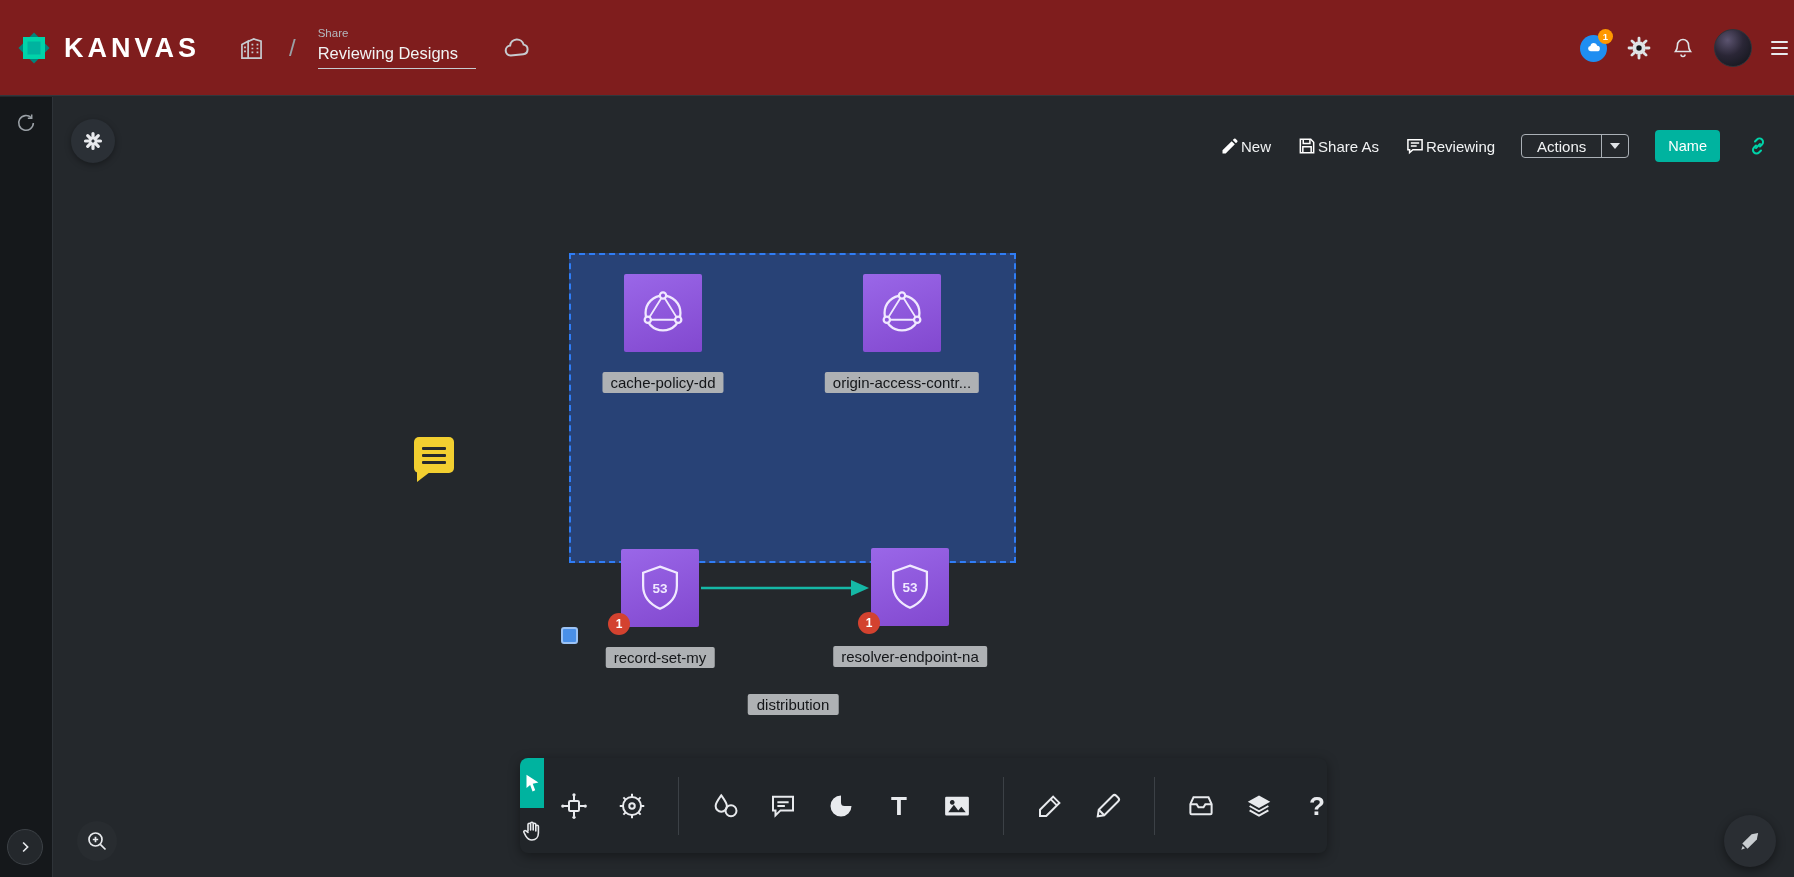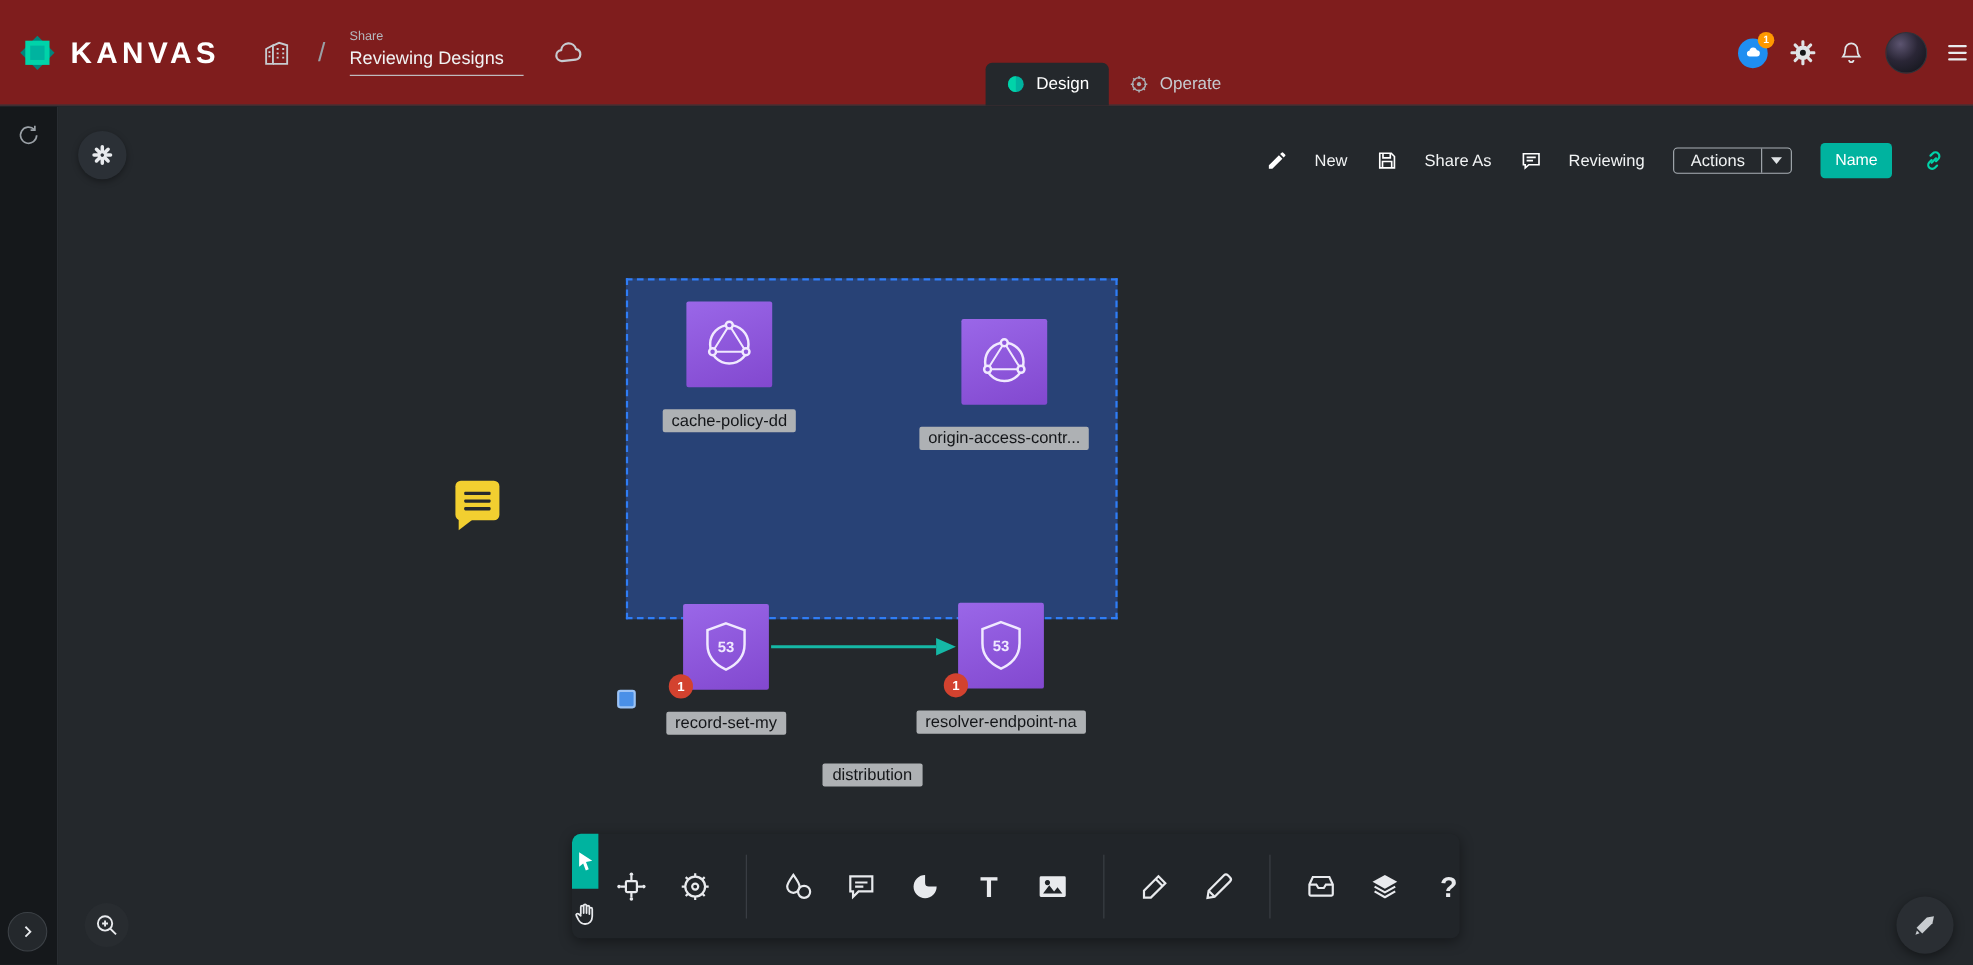--- a/index.html
+++ b/index.html
@@ -54,21 +54,21 @@
                 background:#2b3036; display:flex; align-items:center; justify-content:center;
                 box-shadow:0 2px 6px rgba(0,0,0,.35); }
   .zoom-btn { position:absolute; left:24px; top:724px; width:40px; height:40px; border-radius:50%;
               background:#282c30; display:flex; align-items:center; justify-content:center; }
   .fab { position:absolute; left:1671px; top:718px; width:52px; height:52px; border-radius:50%;
          background:#2a2e33; display:flex; align-items:center; justify-content:center;
          box-shadow:0 3px 10px rgba(0,0,0,.45); }
 
   
   .canvas-toolbar { position:absolute; top:33px; right:24px; display:flex; align-items:center; gap:26px; }
-  .ct-item { display:flex; align-items:center; gap:24px; color:#f1f3f4; font-size:15px; }
+  .ct-item { display:flex; align-items:center; gap:1px; color:#f1f3f4; font-size:15px; }
   .actions-btn { display:flex; align-items:stretch; height:24px; border:1.5px solid #aab0b6;
                  border-radius:4px; color:#f1f3f4; }
   .actions-main { display:flex; align-items:center; padding:0 15px; font-size:15px; }
   .actions-caret { width:27px; border-left:1.5px solid #aab0b6; display:flex;
                    align-items:center; justify-content:center; }
   .caret-down { width:0; height:0; border-left:5px solid transparent; border-right:5px solid transparent;
                 border-top:6px solid #dfe3e6; }
   .share-btn { background:#00B39F; color:#fff; font-size:14.5px; padding:8px 13px; border-radius:4px; }
 
   
@@ -137,41 +137,20 @@
       <span class="name-label" data-interactable="false">Share</span>
       <input class="name-input" data-interactable="true" value="Reviewing Designs" style="">
     </div>
     <span class="cloud-icon" data-interactable="true">
       <svg width="30" height="30" viewBox="0 0 24 24" fill="none" stroke="#c7cbd0" stroke-width="1.6">
         <path d="M7 18 a4 4 0 0 1 -.5-7.97 A5.5 5.5 0 0 1 17.3 9.3 a3.9 3.9 0 0 1 -.3 7.7 Z"></path>
       </svg>
     </span>
   </div>
 
-  <div class="tabs" data-interactable="false">
-    <div class="tab active" data-interactable="true">
-      <span data-interactable="false" style="display:flex;">
-        <svg width="19" height="19" viewBox="0 0 24 24">
-          <circle cx="12" cy="12" r="9" fill="#00B39F"></circle>
-          <path d="M12 3 a9 9 0 0 0 0 18 Z" fill="#00D3A9"></path>
-        </svg>
-      </span>
-      <span data-interactable="false">Design</span>
-    </div>
-    <div class="tab" data-interactable="true">
-      <span data-interactable="false" style="display:flex;">
-        <svg width="19" height="19" viewBox="0 0 24 24" fill="none" stroke="#aab0b6" stroke-width="1.7">
-          <circle cx="12" cy="12" r="7.5"></circle>
-            <circle cx="12" cy="12" r="2.4" fill="#aab0b6" stroke="none"></circle>
-          <path d="M12 2.5 V6 M12 18 V21.5 M2.5 12 H6 M18 12 H21.5 M5.3 5.3 L7.8 7.8 M16.2 16.2 L18.7 18.7 M18.7 5.3 L16.2 7.8 M7.8 16.2 L5.3 18.7"></path>
-        </svg>
-      </span>
-      <span data-interactable="false">Operate</span>
-    </div>
-  </div>
 
   <div class="header-right" data-interactable="false">
     <span class="blue-circle" data-interactable="true">
       <svg width="16" height="16" viewBox="0 0 24 24" fill="#fff">
         <path d="M7 17 a4 4 0 0 1 -.4-7.96 A5.2 5.2 0 0 1 16.8 8.6 a3.6 3.6 0 0 1 -.4 8.4 Z"></path>
       </svg>
       <span class="count-badge" data-interactable="false">1</span>
     </span>
     <span data-interactable="true" style="display:flex;">
       <svg width="26" height="26" viewBox="0 0 24 24">
@@ -294,21 +273,21 @@
             <circle cx="24" cy="24" r="15.5"></circle>
             <path d="M24 8.5 L10.5 30 L37.5 30 Z" stroke-width="1.6"></path>
             <circle cx="24" cy="8.5" r="2.8" fill="#8E57DD"></circle>
             <circle cx="10.5" cy="30" r="2.8" fill="#8E57DD"></circle>
             <circle cx="37.5" cy="30" r="2.8" fill="#8E57DD"></circle>
           </svg>
         </span>
         <span class="node-label" data-interactable="false">cache-policy-dd</span>
       </div>
 
-      <div class="node" style="left:303px; top:19px;margin-top:16px;" data-interactable="true">
+      <div class="node" style="left:292px; top:19px;" data-interactable="true">
         <span data-interactable="false" style="display:flex;">
           <svg width="54" height="54" viewBox="0 0 48 48" fill="none" stroke="#f0e9ff" stroke-width="2">
             <circle cx="24" cy="24" r="15.5"></circle>
             <path d="M24 8.5 L10.5 30 L37.5 30 Z" stroke-width="1.6"></path>
             <circle cx="24" cy="8.5" r="2.8" fill="#8E57DD"></circle>
             <circle cx="10.5" cy="30" r="2.8" fill="#8E57DD"></circle>
             <circle cx="37.5" cy="30" r="2.8" fill="#8E57DD"></circle>
           </svg>
         </span>
         <span class="node-label" data-interactable="false">origin-access-contr...</span>

